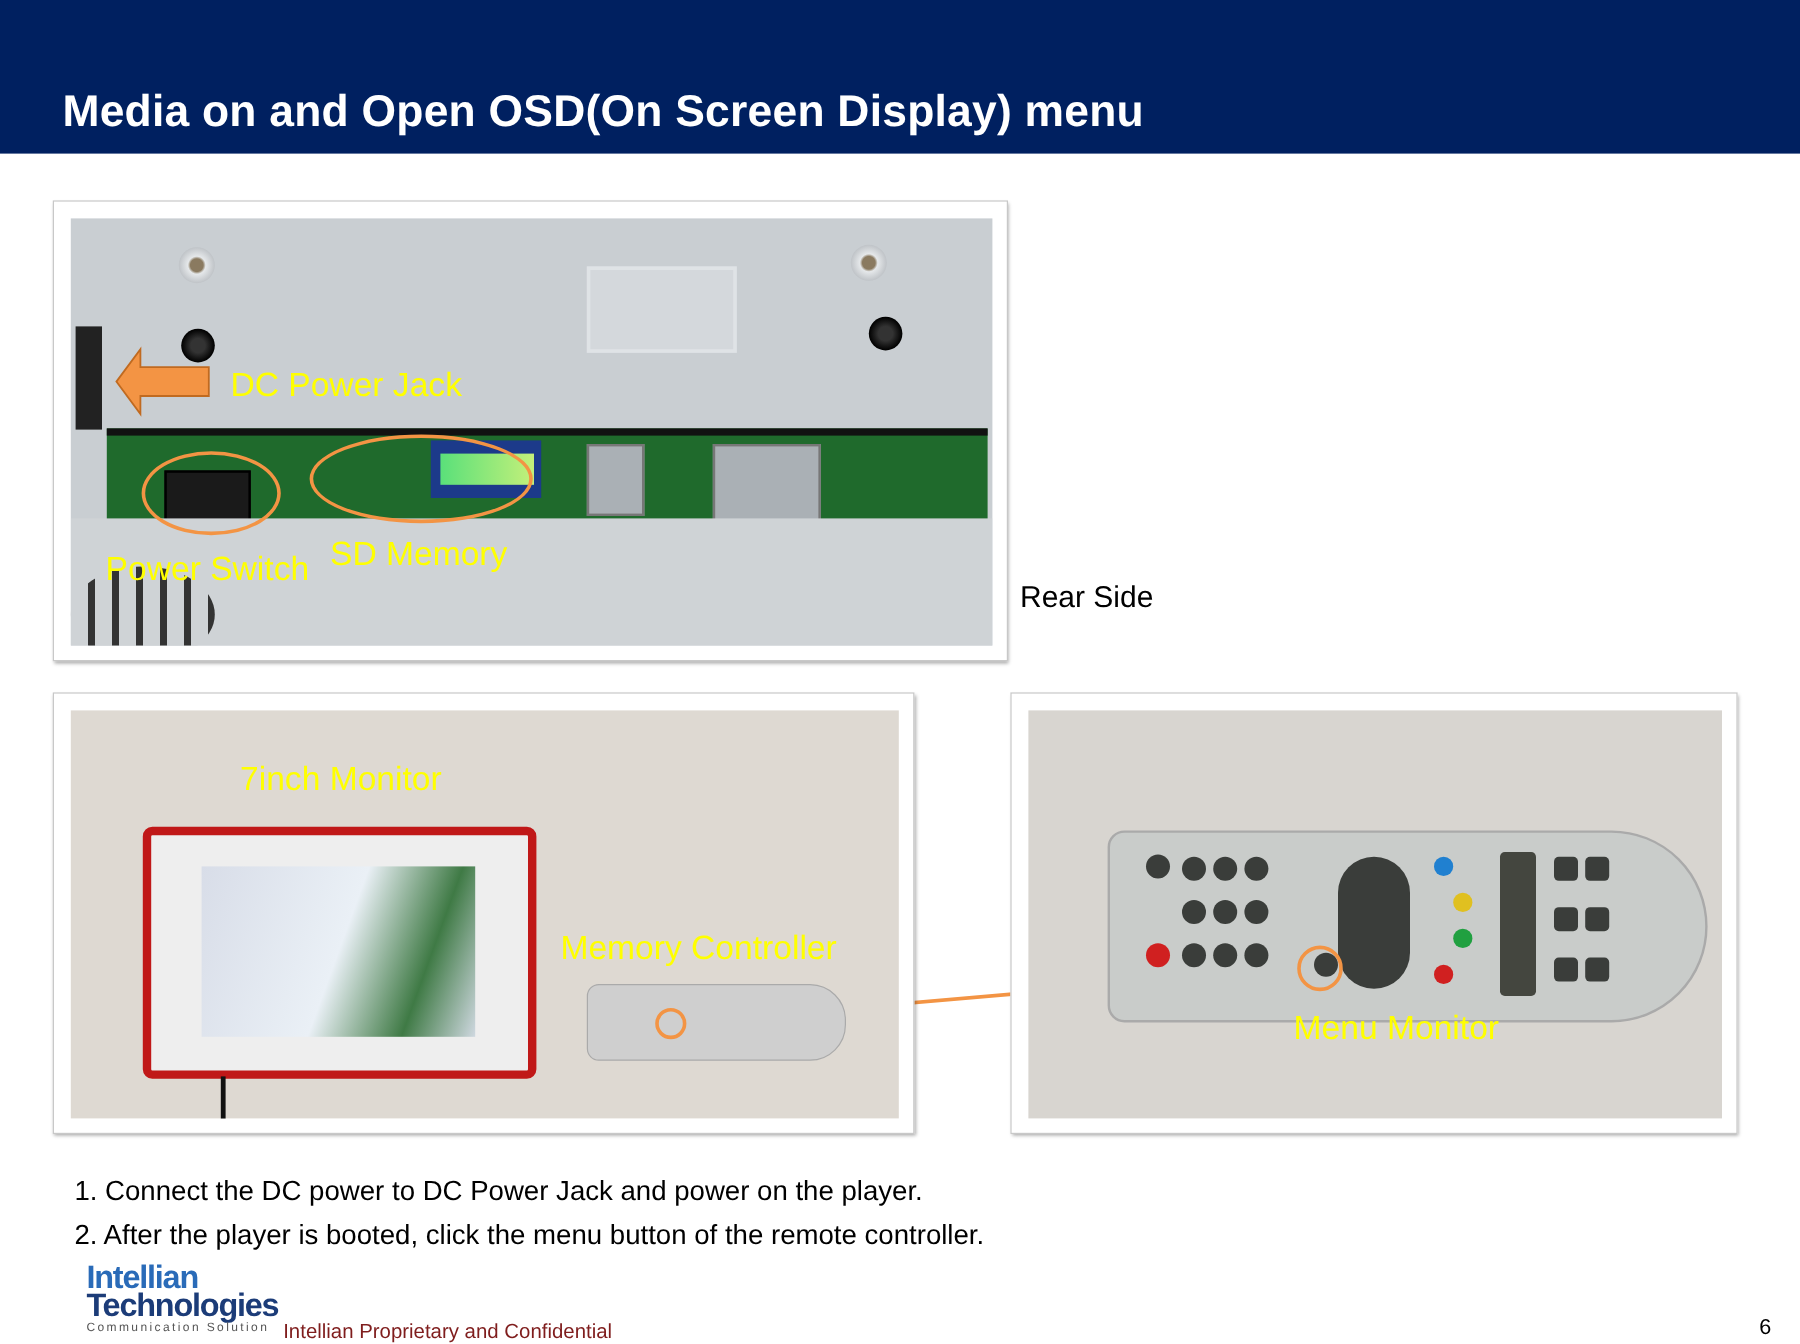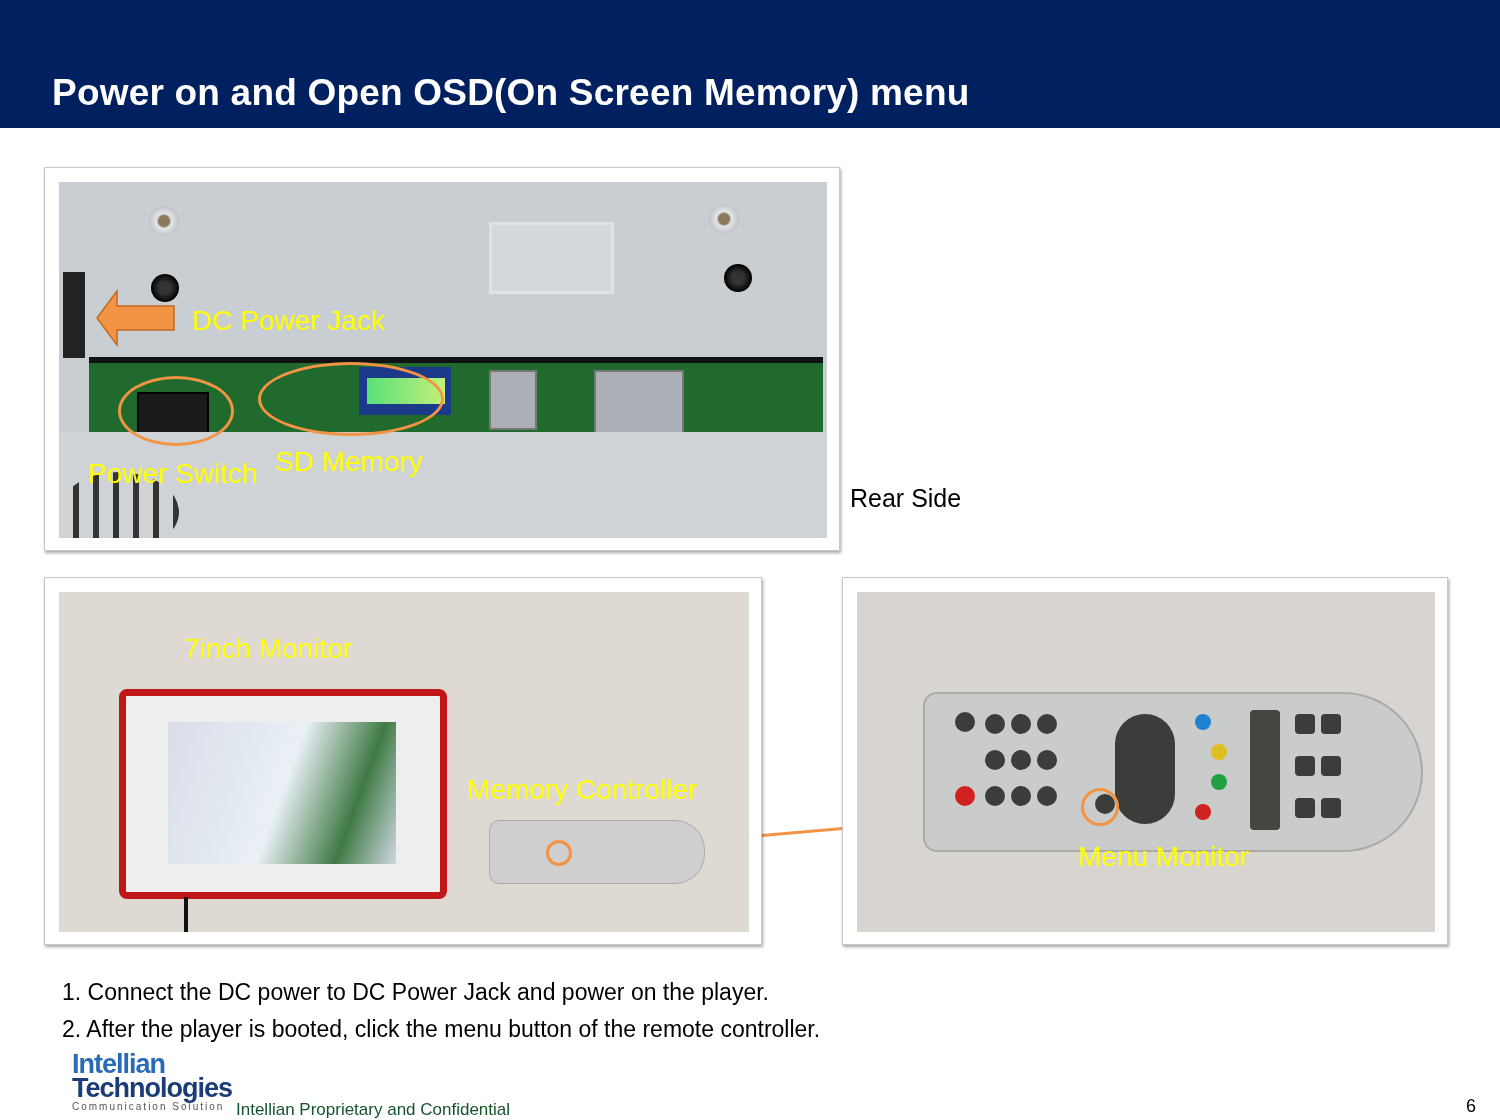--- a/index.html
+++ b/index.html
@@ -44,30 +44,30 @@
   #p3 .photo-inner { left: 14px; top: 14px; width: 578px; height: 340px; background: #d8d5d0; }
   .remote-big { position: absolute; left: 66px; top: 100px; width: 500px; height: 160px; border-radius: 14px 80px 80px 14px; background: #c9ccca; border: 2px solid #aaa; }
   .btn-d { position: absolute; width: 20px; height: 20px; border-radius: 50%; background: #3a3d3a; }
 
   .steps { position: absolute; left: 62px; top: 974px; font-size: 23px; color: #000; line-height: 37px; }
 
   .logo { position: absolute; left: 24px; top: 1052px; width: 200px; margin-left: 48px; }
   .logo .l1 { color: #2a6bb8; font-size: 27px; font-weight: bold; line-height: 24px; letter-spacing: -1px; }
   .logo .l2 { color: #1c3c78; font-size: 27px; font-weight: bold; line-height: 24px; letter-spacing: -1px; }
   .logo .l3 { color: #555; font-size: 10px; line-height: 14px; letter-spacing: 2px; }
-  .footer-text { position: absolute; left: 236px; top: 1100px; font-size: 17px; color: #14532d; }
+  .footer-text { position: absolute; left: 236px; top: 1100px; font-size: 17px; color: #7f1d1d; }
   .page-num { position: absolute; left: 1466px; top: 1096px; font-size: 18px; color: #000; }
 
   svg.overlay { position: absolute; left: 0; top: 0; pointer-events: none; }
 </style>
 </head>
 <body>
 
 <div class="header">
-  <div class="title">Power on and Open OSD(On Screen Memory) menu</div>
+  <div class="title">Media on and Open OSD(On Screen Display) menu</div>
 </div>
 
 <div class="photo-frame" id="p1">
   <div class="photo-inner">
     <div class="post" style="left:90px;top:24px;"></div>
     <div class="post" style="left:650px;top:22px;"></div>
     <div class="screw" style="left:92px;top:92px;"></div>
     <div class="screw" style="left:665px;top:82px;"></div>
     <div class="bracket"></div>
     <div class="board"></div>
@@ -104,21 +104,21 @@
 <div class="photo-frame" id="p2">
   <div class="photo-inner">
     <div class="monitor">
       <div class="screen"></div>
     </div>
     <div class="cable"></div>
     <div class="remote-small"></div>
   </div>
 </div>
 <div class="ring" style="left:546px;top:840px;width:26px;height:26px;"></div>
-<div class="ann" style="left:184px;top:633px;">7inch Monitor</div>
+<div class="ann" style="left:200px;top:633px;">7inch Monitor</div>
 <div class="ann" style="left:467px;top:774px;">Memory Controller</div>
 
 <div class="photo-frame" id="p3">
   <div class="photo-inner">
     <div class="remote-big">
       <div class="btn-d" style="left:30px;top:18px;"></div>
       <div class="btn-d" style="left:30px;top:92px;background:#d02020;"></div>
       <div class="btn-d" style="left:60px;top:20px;"></div>
       <div class="btn-d" style="left:60px;top:56px;"></div>
       <div class="btn-d" style="left:60px;top:92px;"></div>

